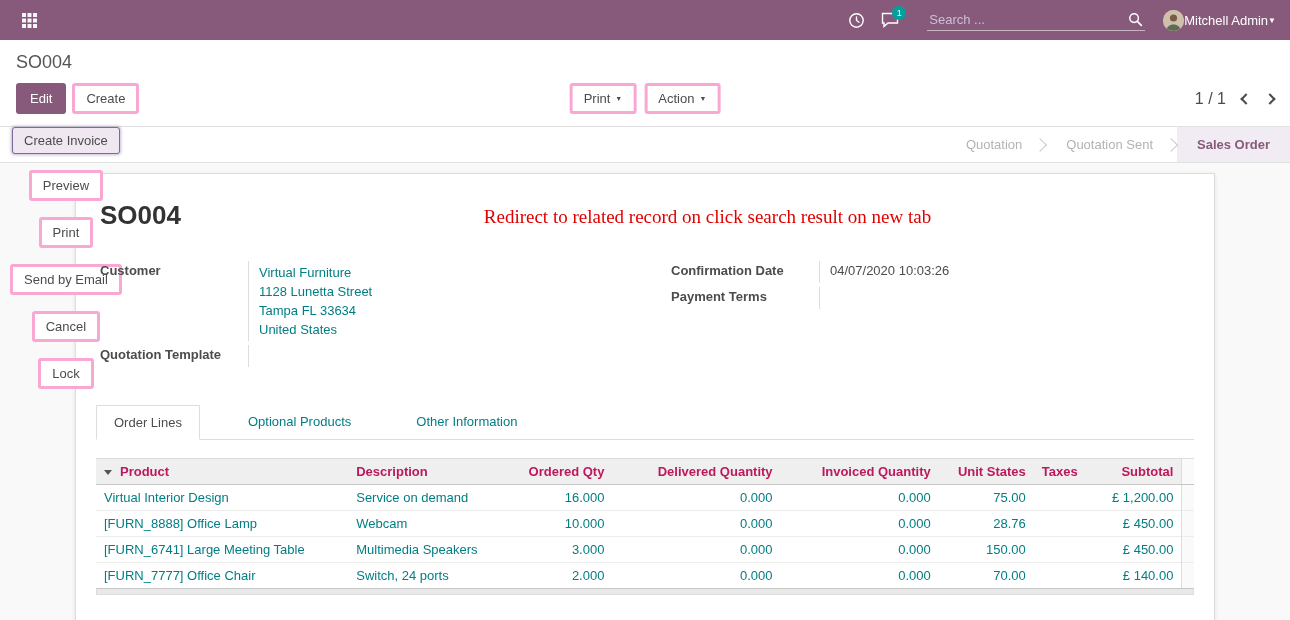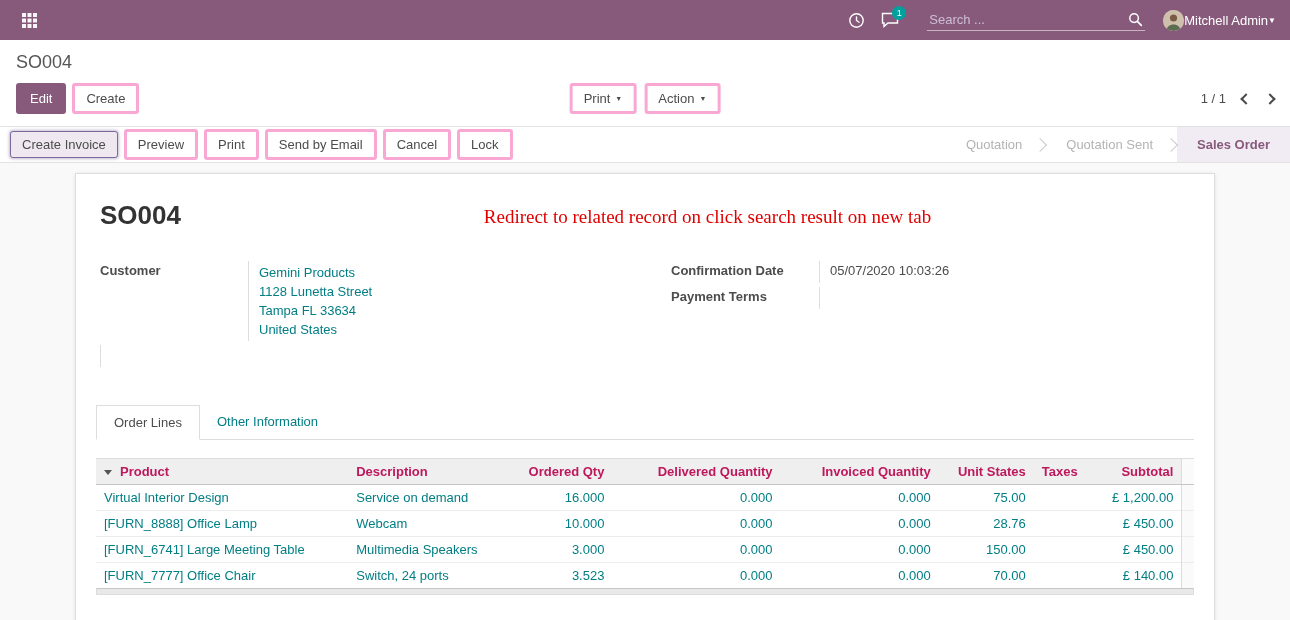--- a/index.html
+++ b/index.html
@@ -23,29 +23,29 @@
   
   .breadcrumb-row { padding:12px 16px 2px; }
   .breadcrumb { font-size:18px; color:#555; }
   .cp-row { display:flex; align-items:center; padding:8px 16px 12px; position:relative; }
   .btn { display:inline-flex; align-items:center; gap:5px; background:#fff; border:3px solid #f9a8d4; border-radius:3px;
     padding:5px 11px; font-size:13px; color:#4c4c4c; cursor:pointer; font-family:inherit; white-space:nowrap; }
   .btn-primary { background:#875A7B; border-color:#875A7B; color:#fff; }
   .left-buttons { display:flex; gap:6px; }
   .center-buttons { position:absolute; left:50%; transform:translateX(-50%); display:flex; gap:8px; }
   .dd-caret { font-size:7px; line-height:1; }
-  .pager { margin-left:auto; display:flex; align-items:center; gap:16px; font-size:13px; color:#4c4c4c; }
+  .pager { margin-left:auto; display:flex; align-items:center; gap:16px; font-size:16px; color:#4c4c4c; }
   .chev { width:8px; height:8px; border-top:2px solid #4c4c4c; border-left:2px solid #4c4c4c; display:inline-block; cursor:pointer; }
   .chev-left { transform:rotate(-45deg); }
   .chev-right { transform:rotate(135deg); }
 
   
   .statusbar { display:flex; justify-content:space-between; align-items:stretch; background:#fff;
     border-top:1px solid #e2e2e2; border-bottom:1px solid #e2e2e2; padding-left:10px; height:37px; }
-  .sb-buttons { display:flex; gap:6px; align-items:center; }
+  .sb-buttons { display:flex; gap:16px; align-items:center;flex-direction:column; }
   .btn-highlight { background:#efe8f0; border:1px solid #7c6b9a; box-shadow:0 0 3px 1px rgba(124,107,154,.45); }
   .sb-steps { display:flex; align-items:stretch; }
   .sb-step { display:flex; align-items:center; padding:0 20px; font-size:13px; color:#b3b3b3; }
   .sb-step.active { color:#875A7B; font-weight:bold; background:#f1ebf4; }
   .sb-arrow { display:flex; align-items:center; width:4px; }
   .sb-arrow::before { content:""; width:9px; height:9px; border-top:1px solid #ccc; border-right:1px solid #ccc;
     transform:rotate(45deg); margin-left:-7px; }
 
   
   .content { background:#f9f9f9; height:459px; padding-top:10px; overflow:hidden; }
@@ -59,21 +59,21 @@
   .fields { display:flex; margin-left:4px; }
   .fcol { width:50%; }
   .fcol-right { padding-left:24px; }
   .frow { display:flex; margin-bottom:4px; }
   .flabel { width:148px; font-weight:bold; color:#4c4c4c; padding:2px 0; flex-shrink:0; }
   .fval { flex:1; border-left:1px solid #ddd; padding:2px 10px; min-height:22px; }
   .addr-line { display:block; line-height:19px; color:#017e84; cursor:pointer; }
   .fval-plain { color:#4c4c4c; }
 
   
-  .tabs { display:flex; border-bottom:1px solid #ddd; margin-top:34px; padding-left:0; }
+  .tabs { display:flex; border-bottom:1px solid #ddd; margin-top:34px; padding-left:0;gap:31px; }
   .tab { padding:9px 17px; font-size:13px; cursor:pointer; color:#017e84; }
   .tab.active { border:1px solid #ddd; border-bottom:1px solid #fff; margin-bottom:-1px; background:#fff; color:#4c4c4c; }
 
   
   table.olist { width:100%; border-collapse:collapse; margin-top:18px; font-size:13px; table-layout:fixed; }
   .olist th { background:#efefef; border-bottom:1px solid #c6c6c6; border-top:1px solid #ddd;
     padding:5px 8px; font-weight:bold; color:#be185d; text-align:left; }
   .olist th.num, .olist td.num { text-align:right; }
   .olist td { padding:5px 8px; border-top:1px solid #ececec; color:#017e84; cursor:pointer; }
   .olist tbody tr:first-child td { border-top:none; }
@@ -192,44 +192,46 @@
     <div class="title-row">
       <div class="sheet-title">SO004</div>
       <div class="annotation">Redirect to related record on click search result on new tab</div>
     </div>
 
     <div class="fields">
       <div class="fcol">
         <div class="frow">
           <div class="flabel">Customer</div>
           <div class="fval">
-            <span class="addr-line">Gemini Products</span>
+            <span class="addr-line">Virtual Furniture</span>
             <span class="addr-line">1128 Lunetta Street</span>
             <span class="addr-line">Tampa FL 33634</span>
             <span class="addr-line">United States</span>
           </div>
         </div>
         <div class="frow">
+          <div class="flabel">Quotation Template</div>
           <div class="fval"></div>
         </div>
       </div>
       <div class="fcol fcol-right">
         <div class="frow">
           <div class="flabel">Confirmation Date</div>
-          <div class="fval fval-plain">05/07/2020 10:03:26</div>
+          <div class="fval fval-plain">04/07/2020 10:03:26</div>
         </div>
         <div class="frow">
           <div class="flabel">Payment Terms</div>
           <div class="fval"></div>
         </div>
       </div>
     </div>
 
     <div class="tabs">
       <div class="tab active">Order Lines</div>
+      <div class="tab">Optional Products</div>
       <div class="tab">Other Information</div>
     </div>
 
     <table class="olist">
       <colgroup>
         <col style="width:252px">
           <col style="width:152px">
           <col style="width:112px">
           <col style="width:168px">
         <col style="width:158px">
@@ -281,21 +283,21 @@
     <td class="num">0.000</td>
     <td class="num">0.000</td>
     <td class="num">150.00</td>
     <td></td>
     <td class="num">£ 450.00</td>
     <td class="gutter"></td>
   </tr>
           <tr>
     <td>[FURN_7777] Office Chair</td>
     <td>Switch, 24 ports</td>
-    <td class="num">3.523</td>
+    <td class="num">2.000</td>
     <td class="num">0.000</td>
     <td class="num">0.000</td>
     <td class="num">70.00</td>
     <td></td>
     <td class="num">£ 140.00</td>
     <td class="gutter"></td>
   </tr>
         </tbody>
     </table>
     <div class="table-strip"></div>

